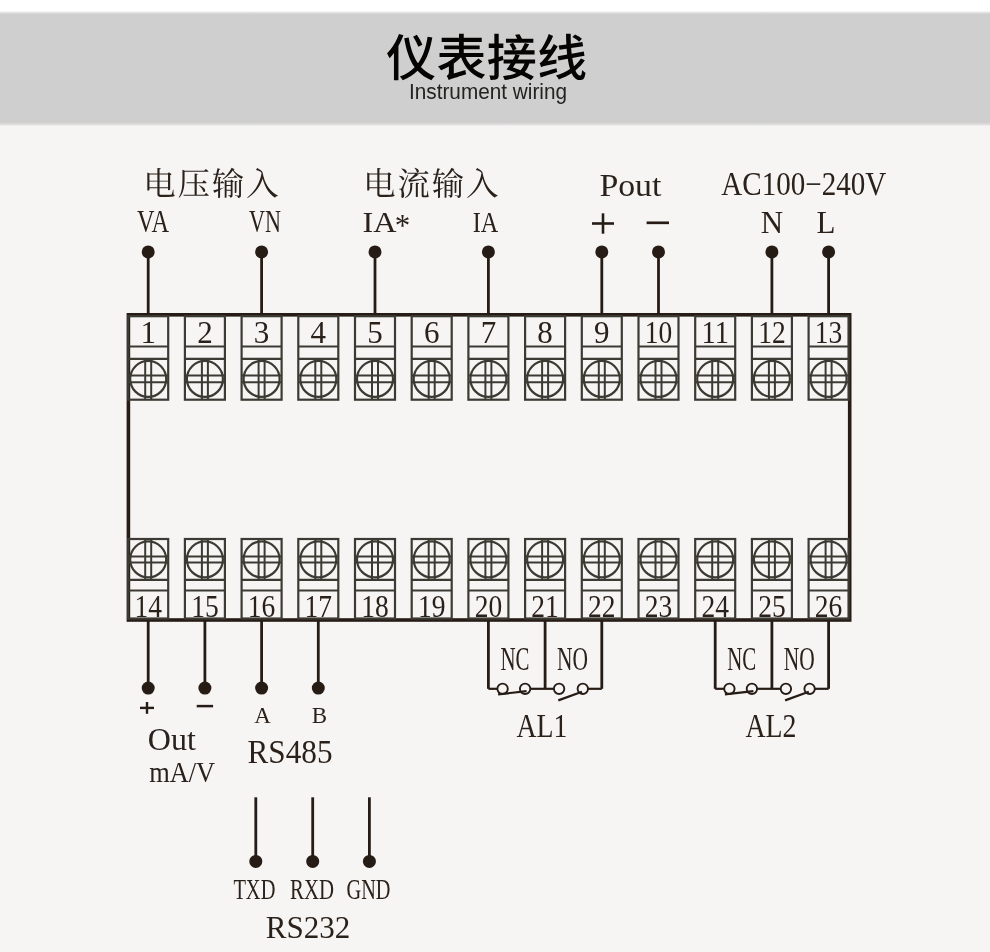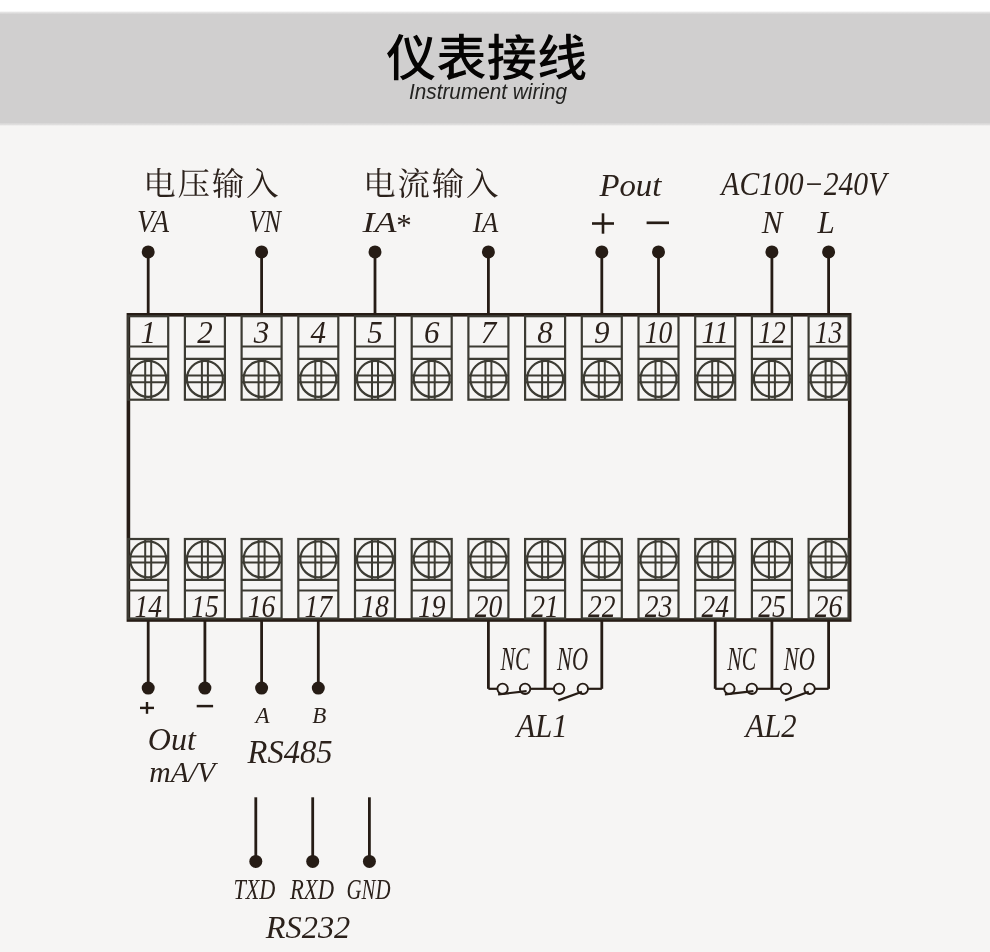--- a/index.html
+++ b/index.html
@@ -1,14 +1,14 @@
 <!DOCTYPE html>
 <html><head><meta charset="utf-8"><style>
 html,body{margin:0;padding:0;background:#f6f5f4;}
-#page{position:relative;width:990px;height:952px;overflow:hidden;font-style:italic;}
+#page{position:relative;width:990px;height:952px;overflow:hidden;}
 svg text{white-space:pre;}
 </style></head><body>
 <div id="page">
 <svg width="990" height="952" viewBox="0 0 990 952">
 <defs>
 <path id="g0" d="M534 784C573 722 615 639 631 587L731 641C714 694 669 773 628 832ZM814 788C784 597 736 422 640 280C551 413 499 582 468 775L354 759C394 525 453 330 556 179C484 106 393 46 276 2C299 -21 333 -64 349 -91C463 -44 555 17 629 88C699 13 786 -47 894 -92C912 -60 951 -11 979 12C871 52 784 111 714 185C834 346 894 546 934 769ZM242 846C191 703 104 560 14 470C34 441 67 375 78 345C101 369 123 396 145 425V-88H259V603C296 670 329 741 355 810Z"></path>
 <path id="g1" d="M235 -89C265 -70 311 -56 597 30C590 55 580 104 577 137L361 78V248C408 282 452 320 490 359C566 151 690 4 898 -66C916 -34 951 14 977 39C887 64 811 106 750 160C808 193 873 236 930 277L830 351C792 314 735 270 682 234C650 275 624 320 604 370H942V472H558V528H869V623H558V676H908V777H558V850H437V777H99V676H437V623H149V528H437V472H56V370H340C253 301 133 240 21 205C46 181 82 136 99 108C145 125 191 146 236 170V97C236 53 208 29 185 17C204 -7 228 -60 235 -89Z"></path>
 <path id="g2" d="M139 849V660H37V550H139V371C95 359 54 349 21 342L47 227L139 253V44C139 31 135 27 123 27C111 26 77 26 42 28C56 -4 70 -54 73 -83C135 -84 179 -79 209 -61C239 -42 249 -12 249 43V285L337 312L322 420L249 400V550H331V660H249V849ZM548 659H745C730 619 705 567 682 530H547L603 553C594 582 571 625 548 659ZM562 825C573 806 584 782 594 760H382V659H518L450 634C469 602 489 561 500 530H353V428H563C552 400 537 370 521 340H338V239H463C437 198 411 159 386 128C444 110 507 87 570 61C507 35 425 20 321 12C339 -12 358 -55 367 -88C509 -68 615 -40 693 7C765 -27 830 -62 874 -92L947 -1C905 26 847 56 783 84C817 126 842 176 860 239H971V340H643C655 364 667 389 677 412L596 428H958V530H796C815 561 836 598 857 634L772 659H938V760H718C706 787 690 816 675 840ZM740 239C724 195 703 159 675 130C633 146 590 162 548 176L587 239Z"></path>
 <path id="g3" d="M48 71 72 -43C170 -10 292 33 407 74L388 173C263 133 132 93 48 71ZM707 778C748 750 803 709 831 683L903 753C874 778 817 817 777 840ZM74 413C90 421 114 427 202 438C169 391 140 355 124 339C93 302 70 280 44 274C57 245 75 191 81 169C107 184 148 196 392 243C390 267 392 313 395 343L237 317C306 398 372 492 426 586L329 647C311 611 291 575 270 541L185 535C241 611 296 705 335 794L223 848C187 734 118 613 96 582C74 550 57 530 36 524C49 493 68 436 74 413ZM862 351C832 303 794 260 750 221C741 260 732 304 724 351L955 394L935 498L710 457L701 551L929 587L909 692L694 659C691 723 690 788 691 853H571C571 783 573 711 577 641L432 619L451 511L584 532L594 436L410 403L430 296L608 329C619 262 633 200 649 145C567 93 473 53 375 24C402 -4 432 -45 447 -76C533 -45 615 -7 689 40C728 -40 779 -89 843 -89C923 -89 955 -57 974 67C948 80 913 105 890 133C885 52 876 27 857 27C832 27 807 57 786 109C855 166 915 231 963 306Z"></path>
 <path id="g4" d="M539.4509887695312 828.8901977539062Q538.4509887695312 818.8901977539062 530.0559997558594 811.68017578125Q521.6610107421875 804.4701538085938 502.6610107421875 801.4701538085938V57.17169189453125Q502.6610107421875 32.59173583984375 516.3710327148438 22.906768798828125Q530.0810546875 13.2218017578125 575.3006591796875 13.2218017578125H716.3699340820312Q766.0692749023438 13.2218017578125 800.7089233398438 14.116790771484375Q835.3485717773438 15.01177978515625 851.1385498046875 16.8017578125Q862.55859375 18.8017578125 868.2137145996094 21.51177978515625Q873.8688354492188 24.2218017578125 878.7089233398438 30.85186767578125Q885.3890991210938 43.9019775390625 895.5692749023438 84.87692260742188Q905.7494506835938 125.85186767578125 917.0596923828125 180.27191162109375H930.2196044921875L933.4296264648438 25.85186767578125Q953.2100219726562 19.961669921875 960.18017578125 13.256439208984375Q967.1503295898438 6.55120849609375 967.1503295898438 -3.96905517578125Q967.1503295898438 -22.16949462890625 947.1002197265625 -32.60980224609375Q927.0501098632812 -43.05010986328125 872.8699340820312 -47.020263671875Q818.6897583007812 -50.99041748046875 714.2196044921875 -50.99041748046875H570.520263671875Q520.8997802734375 -50.99041748046875 491.6444396972656 -42.8603515625Q462.38909912109375 -34.73028564453125 449.70892333984375 -14.5Q437.02874755859375 5.73028564453125 437.02874755859375 41.8209228515625V840.7803955078125ZM796.1694946289062 450.83050537109375V421.25054931640625H157.9808349609375V450.83050537109375ZM796.1694946289062 244.83050537109375V215.25054931640625H157.9808349609375V244.83050537109375ZM753.9381103515625 668.0501098632812 791.4989013671875 709.4509887695312 873.1503295898438 645.9498901367188Q868.3603515625 639.9498901367188 856.8854064941406 634.7398681640625Q845.4104614257812 629.5298461914062 830.200439453125 626.5298461914062V179.15032958984375Q830.200439453125 175.9403076171875 820.6551208496094 170.89019775390625Q811.1098022460938 165.840087890625 798.4093627929688 161.60501098632812Q785.7089233398438 157.36993408203125 773.9285278320312 157.36993408203125H763.9381103515625V668.0501098632812ZM192.07147216796875 167.7803955078125Q192.07147216796875 164.73028564453125 184.23617553710938 159.05010986328125Q176.40087890625 153.36993408203125 164.38540649414062 149.10980224609375Q152.36993408203125 144.84967041015625 137.95947265625 144.84967041015625H127.0191650390625V668.0501098632812V701.40087890625L198.91156005859375 668.0501098632812H800.1098022460938V638.4701538085938H192.07147216796875Z"></path>

